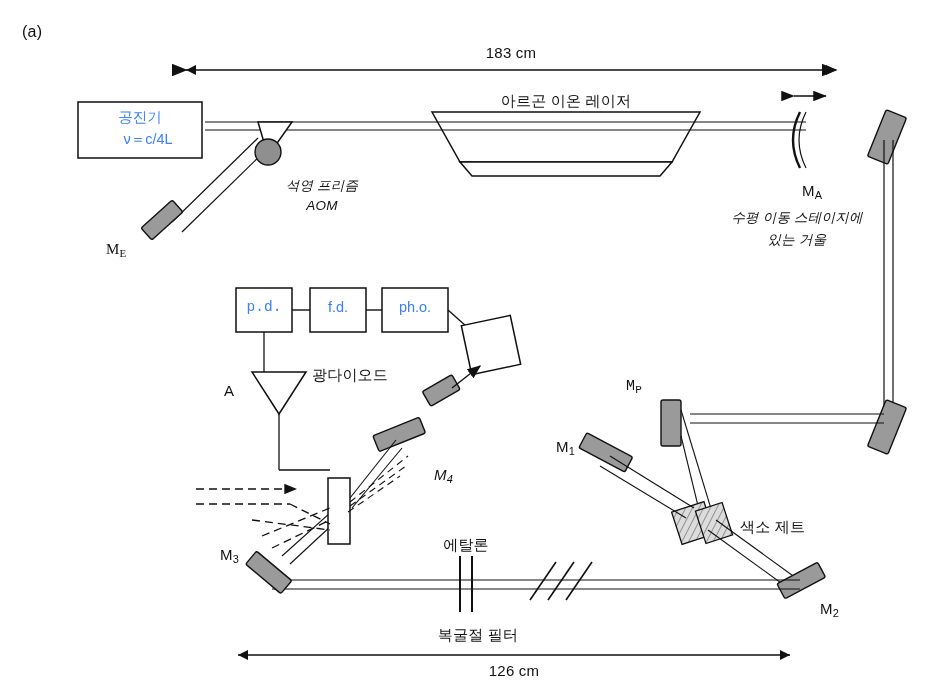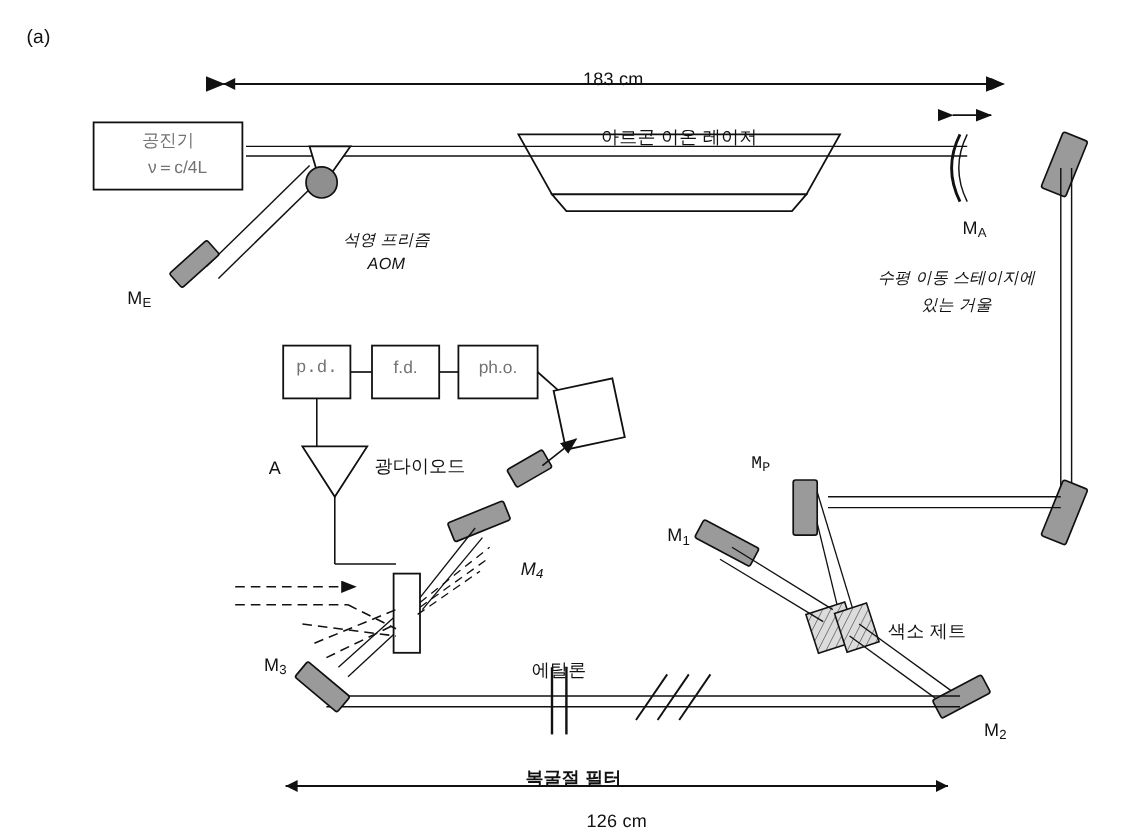--- a/index.html
+++ b/index.html
@@ -19,36 +19,36 @@
     overflow: hidden;
   }
   .lbl {
     position: absolute;
     font-size: 15px;
     line-height: 1.25;
     color: #111111;
     white-space: pre;
     letter-spacing: 0.2px;
   }
-  .lbl.center { text-align: center; transform: translateX(-50%); margin-top: 14px; }
+  .lbl.center { text-align: center; transform: translateX(-50%); }
   .lbl.small { font-size: 13.5px; font-style: italic; }
   .lbl.big { font-size: 16px; }
   .sub { font-size: 11px; vertical-align: -0.25em; }
   svg.overlay {
     position: absolute;
     left: 0; top: 0;
     width: 939px;
     height: 694px;
   }
   .box-lbl {
     position: absolute;
     font-size: 14.5px;
     text-align: center;
     white-space: pre;
-    color: #737373;
+    color: #3b82f6;
   }
 </style>
 </head>
 <body>
 
 <div id="stage">
 
   <svg class="overlay" viewBox="0 0 939 694">
     <defs>
       <marker id="ah" markerWidth="10" markerHeight="8" refX="9" refY="4" orient="auto">
@@ -242,21 +242,21 @@
   <div class="lbl center" style="left:514px; top:662px;">126 cm</div>
 
   <div class="box-lbl" style="left:78px; top:108px; width:124px;">공진기</div>
   <div class="box-lbl" style="left:78px; top:130px; width:140px;">ν＝c/4L</div>
 
   <div class="lbl center" style="left:566px; top:92px;">아르곤 이온 레이저</div>
 
   <div class="lbl center small" style="left:322px; top:178px;">석영 프리즘</div>
   <div class="lbl center small" style="left:322px; top:198px;">AOM</div>
 
-  <div class="lbl" style="left:106px; top:240px;"><span>M</span><span class="sub">E</span></div>
+  <div class="lbl" style="left:106px; top:240px;font-family:Liberation Serif, serif;"><span>M</span><span class="sub">E</span></div>
 
   <div class="lbl" style="left:802px; top:182px;"><span>M</span><span class="sub">A</span></div>
 
   <div class="lbl center small" style="left:797px; top:210px;">수평 이동 스테이지에</div>
   <div class="lbl center small" style="left:797px; top:232px;">있는 거울</div>
 
   <div class="box-lbl" style="left:236px; top:299px; width:56px;font-family:Liberation Mono, monospace;">p.d.</div>
   <div class="box-lbl" style="left:310px; top:299px; width:56px;">f.d.</div>
   <div class="box-lbl" style="left:382px; top:299px; width:66px;">ph.o.</div>
 
@@ -271,15 +271,15 @@
   <div class="lbl" style="left:820px; top:600px;"><span>M</span><span class="sub">2</span></div>
 
   <div class="lbl" style="left:556px; top:438px;"><span>M</span><span class="sub">1</span></div>
 
   <div class="lbl" style="left:626px; top:378px;font-family:Liberation Mono, monospace;"><span>M</span><span class="sub">P</span></div>
 
   <div class="lbl" style="left:740px; top:518px;">색소 제트</div>
 
   <div class="lbl center" style="left:466px; top:536px;">에탈론</div>
 
-  <div class="lbl center" style="left:478px; top:626px;font-weight:bold;">복굴절 필터</div>
+  <div class="lbl center" style="left:478px; top:626px;">복굴절 필터</div>
 
 </div>
 
 </body></html>

